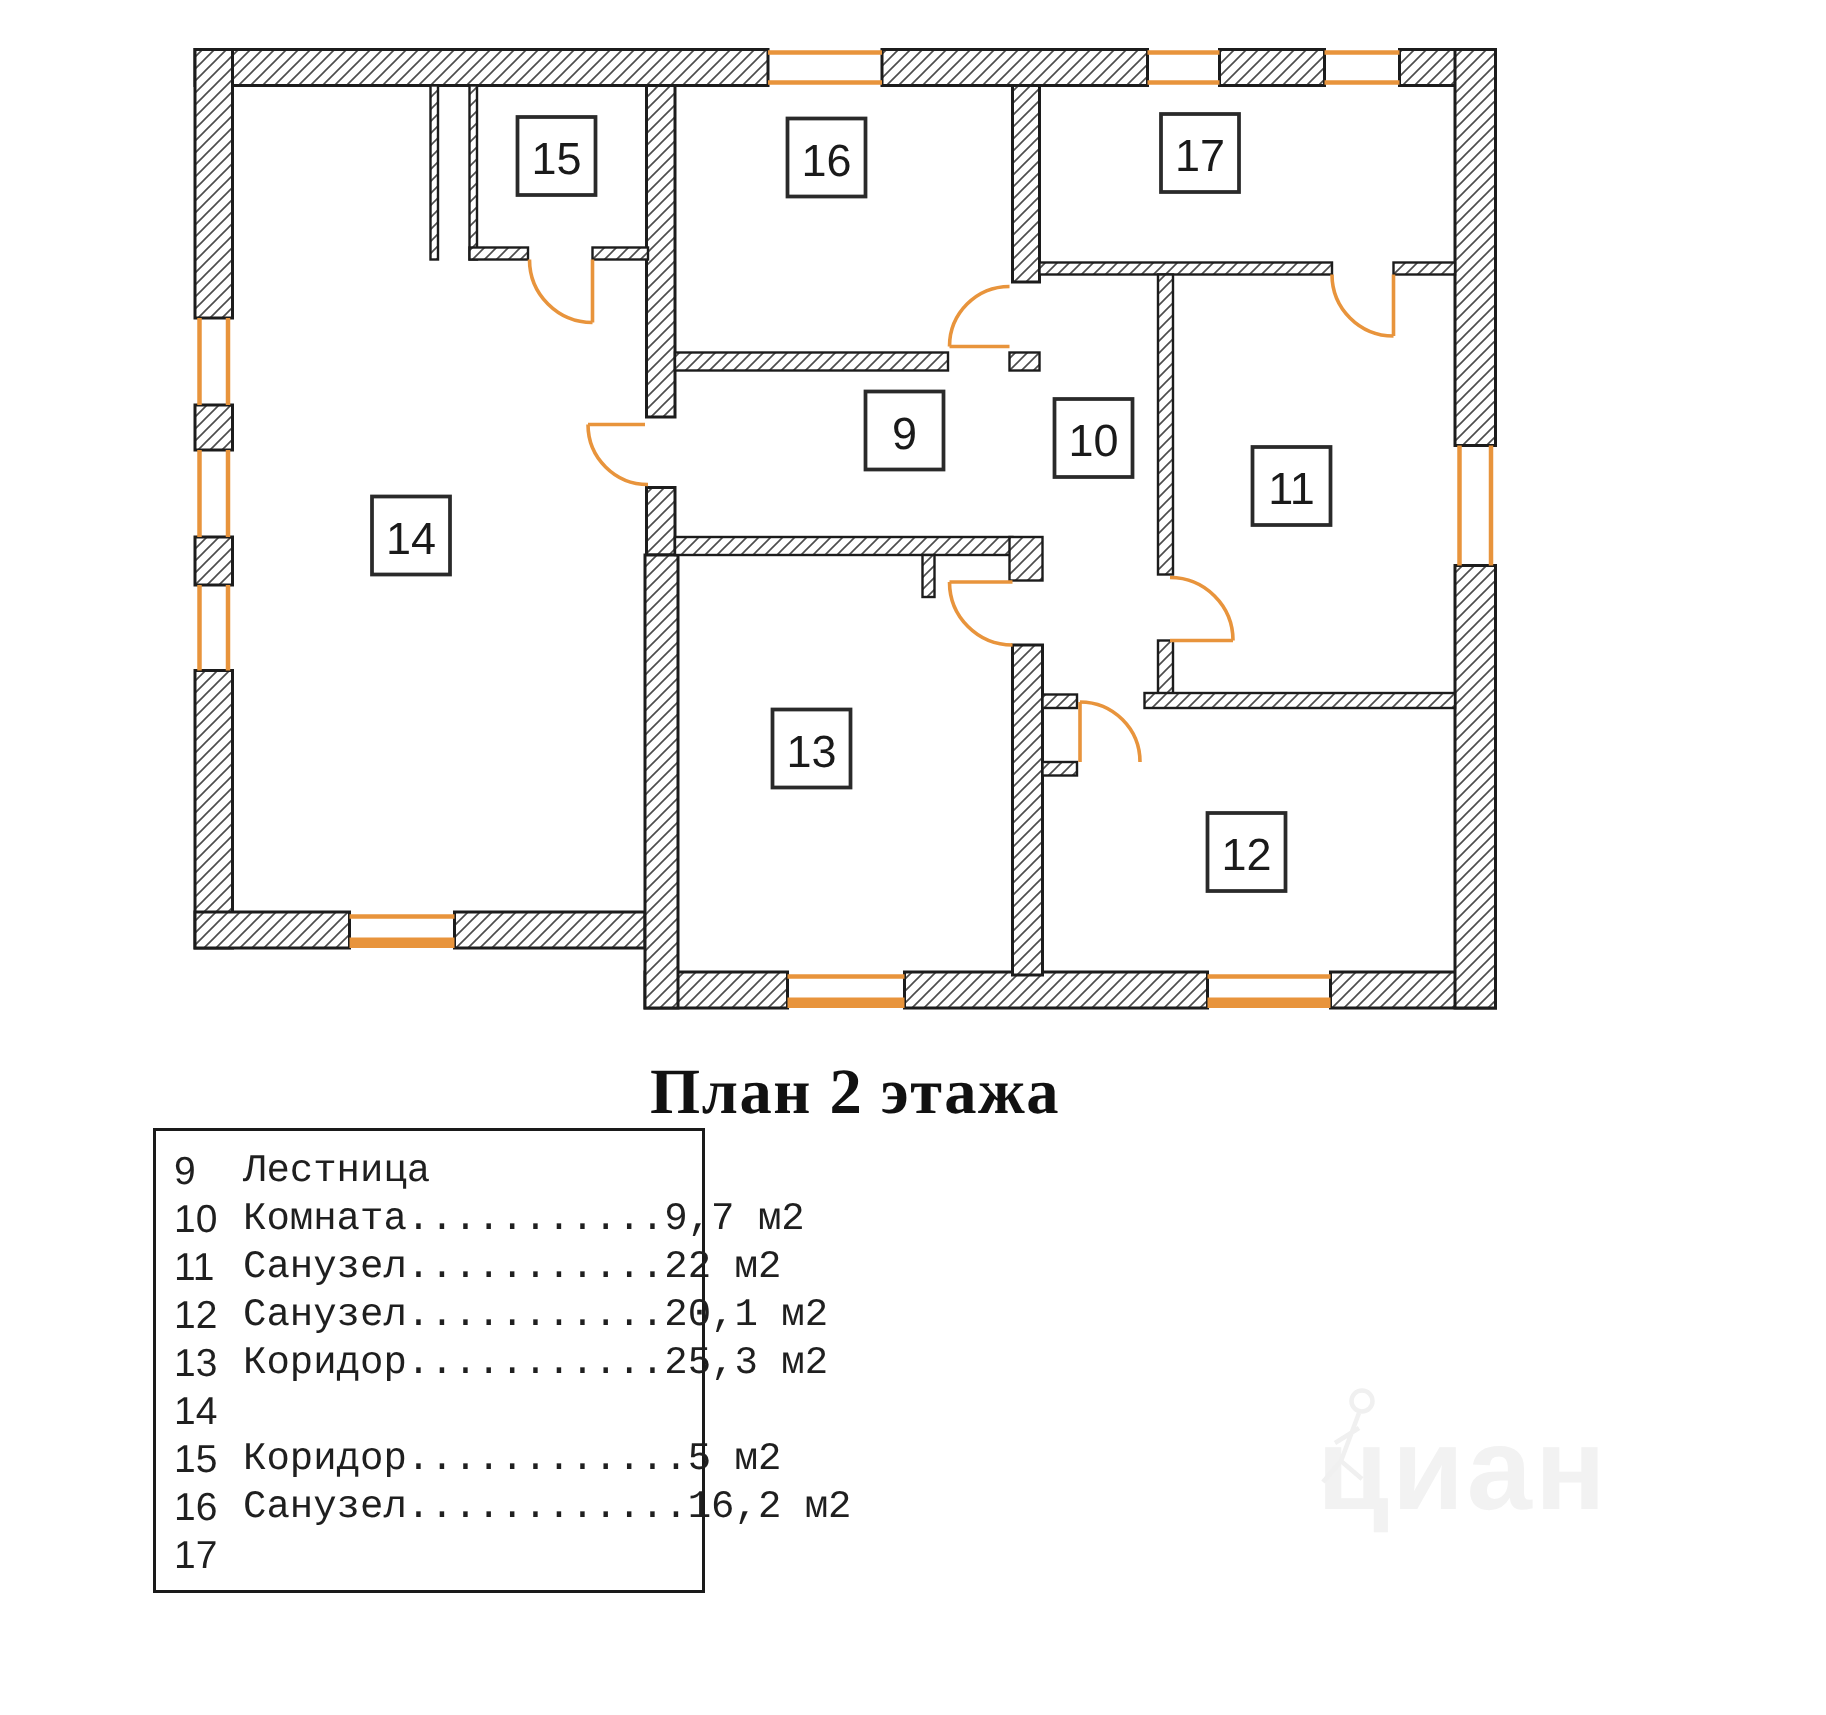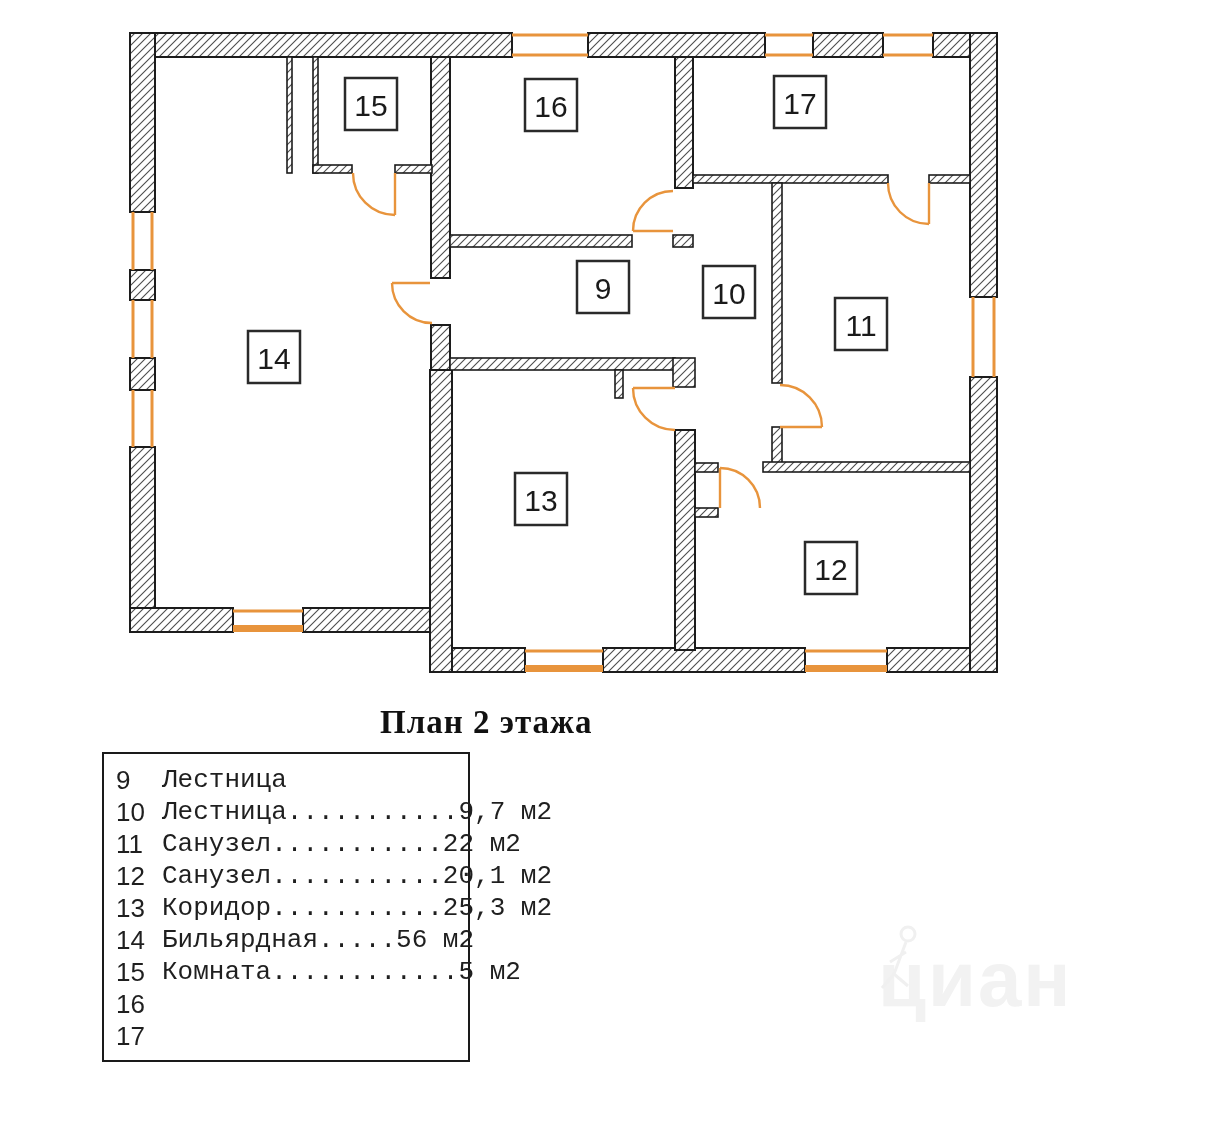--- a/index.html
+++ b/index.html
@@ -10,22 +10,22 @@
   }
   svg{position:absolute;left:0;top:0;}
   .wall{fill:url(#hatch);stroke:var(--wall-outline);stroke-width:2;}
   .wall-thin{stroke-width:1.6;}
   .win{stroke:var(--accent);stroke-width:3;fill:none;stroke-linecap:butt;}
   .winband{fill:var(--accent);stroke:none;}
   .door{stroke:var(--accent);stroke-width:2.4;fill:none;}
   .label-box{fill:#ffffff;stroke:var(--label-border);stroke-width:2.5;}
   .label-text{font-family:"Liberation Sans",sans-serif;font-size:30px;fill:#1a1a1a;}
   .plan-title{
-    position:absolute;left:380px;top:704px;width:380px;text-align:left;
-    font-family:"Liberation Serif",serif;font-weight:bold;font-size:33px;color:#111;
+    position:absolute;left:380px;top:704px;width:380px;text-align:center;
+    font-family:"Liberation Serif",serif;font-weight:bold;font-size:43px;color:#111;
     letter-spacing:1px;
   }
   .legend{
     position:absolute;left:102px;top:752px;width:368px;height:310px;
     border:2px solid #1a1a1a;box-sizing:border-box;background:#fff;
     padding:10px 0 0 12px;
   }
   .legend-row{
     display:flex;align-items:center;height:32px;
     font-size:26px;color:#1f1f1f;white-space:nowrap;
@@ -196,44 +196,44 @@
 <div class="plan-title">План 2 этажа</div>
 
 <div class="legend">
   <div>
       <div class="legend-row">
         <span class="lnum">9</span>
         <span class="lentry">Лестница</span>
       </div>
       <div class="legend-row">
         <span class="lnum">10</span>
-        <span class="lentry">Лестница...........9,7 м2</span>
+        <span class="lentry">Комната...........9,7 м2</span>
       </div>
       <div class="legend-row">
         <span class="lnum">11</span>
         <span class="lentry">Санузел...........22 м2</span>
       </div>
       <div class="legend-row">
         <span class="lnum">12</span>
         <span class="lentry">Санузел...........20,1 м2</span>
       </div>
       <div class="legend-row">
         <span class="lnum">13</span>
         <span class="lentry">Коридор...........25,3 м2</span>
       </div>
       <div class="legend-row">
         <span class="lnum">14</span>
-        <span class="lentry">Бильярдная.....56 м2</span>
       </div>
       <div class="legend-row">
         <span class="lnum">15</span>
-        <span class="lentry">Комната............5 м2</span>
+        <span class="lentry">Коридор............5 м2</span>
       </div>
       <div class="legend-row">
         <span class="lnum">16</span>
+        <span class="lentry">Санузел............16,2 м2</span>
       </div>
       <div class="legend-row">
         <span class="lnum">17</span>
       </div>
     </div>
 </div>
 
 <div class="watermark">
   <svg width="48" height="80" viewBox="0 0 48 80">
     <g stroke="#f0f0f0" stroke-width="3" fill="none">

